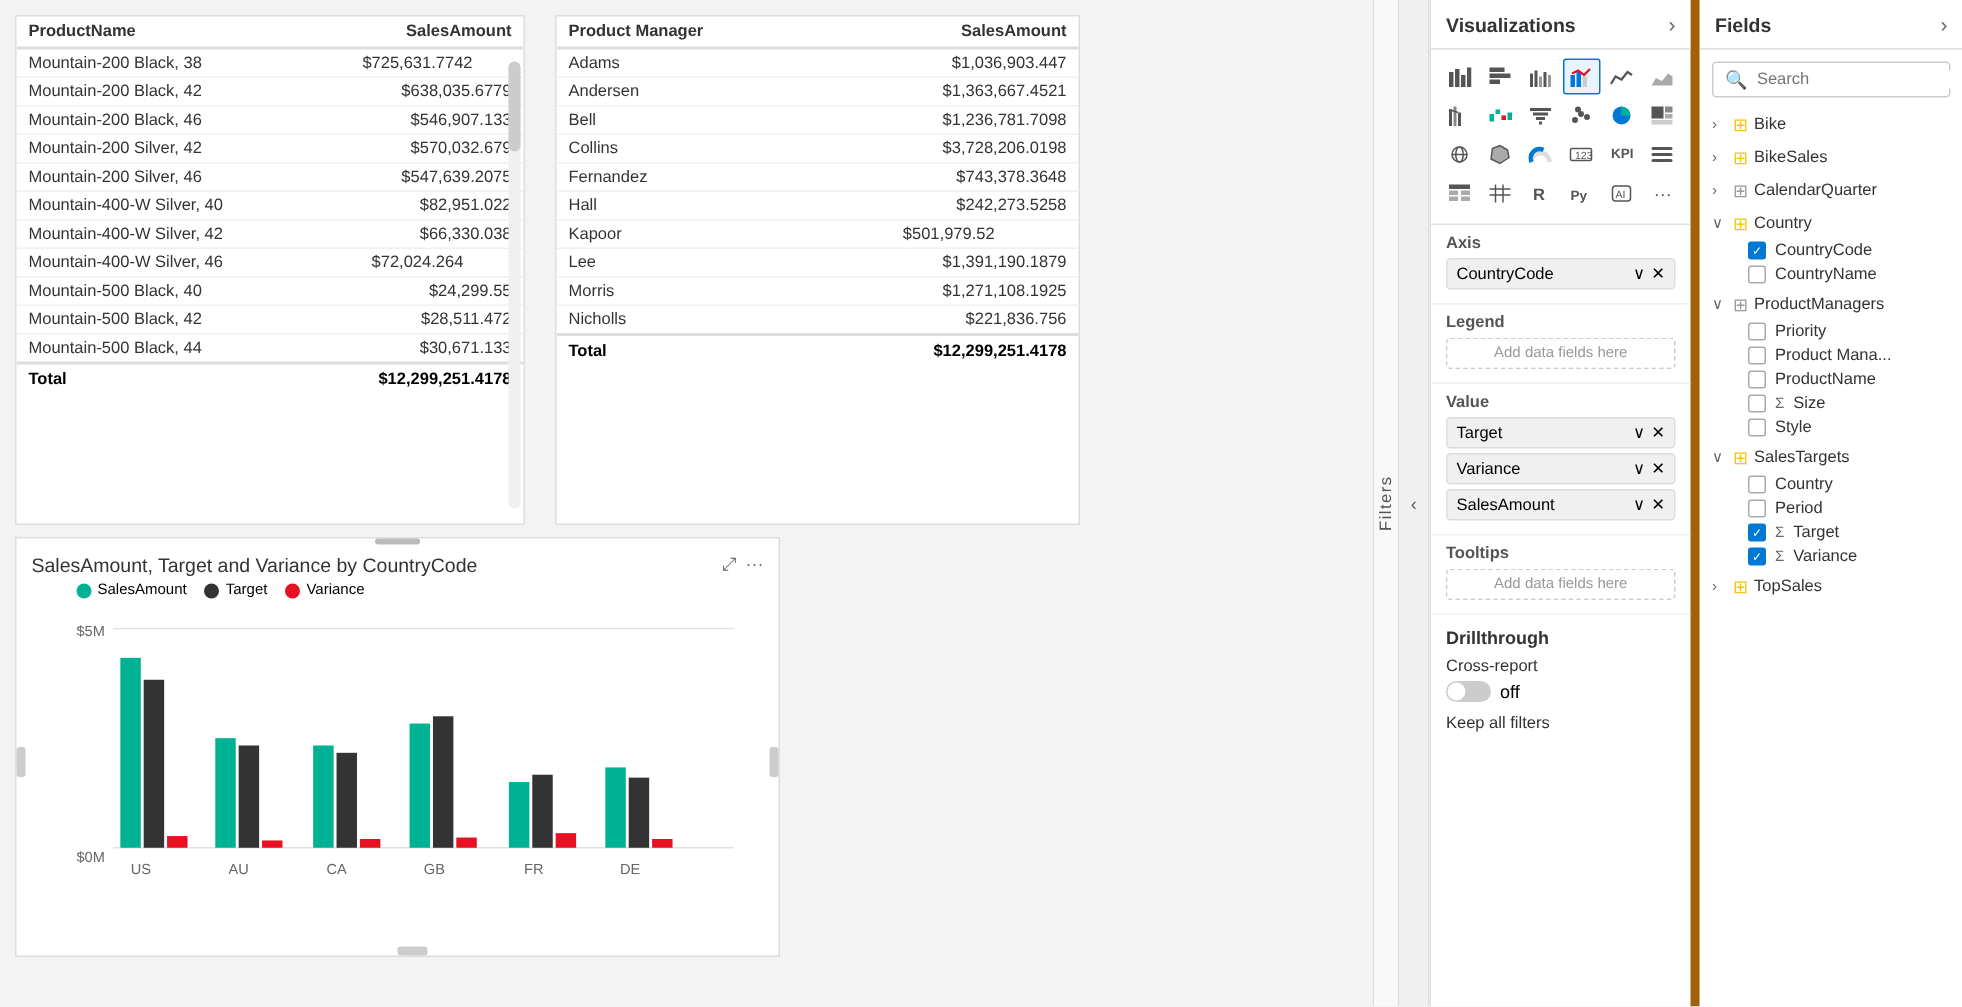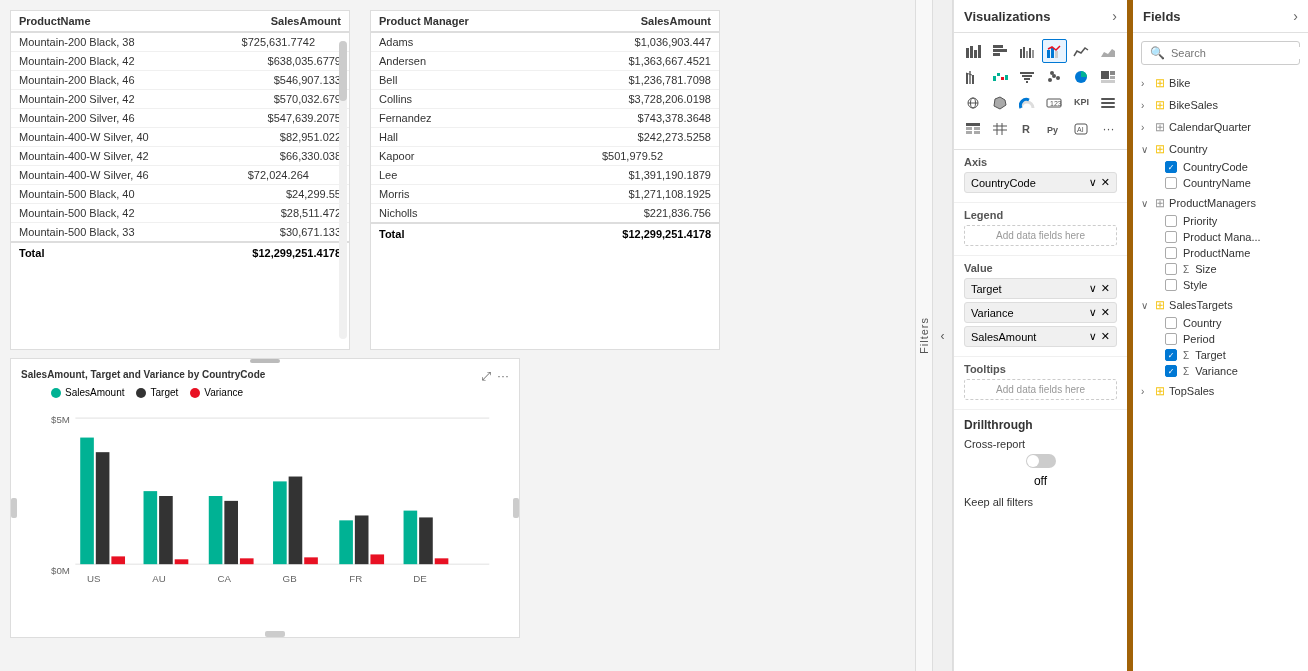--- a/index.html
+++ b/index.html
@@ -93,23 +93,23 @@
     }
     
     .chart-header {
       display: flex;
       justify-content: space-between;
       align-items: flex-start;
       margin-bottom: 4px;
     }
     
     .chart-title {
-      font-size: 10px;
+      font-size: 13px;
       color: #333;
-      font-weight: 700;
+      font-weight: 400;
     }
     
     .chart-icons {
       display: flex;
       gap: 6px;
     }
     
     .chart-legend {
       display: flex;
       gap: 12px;
@@ -369,21 +369,20 @@
     .field-sigma {
       font-size: 10px;
       color: #666;
     }
     
     
     .toggle-switch {
       display: flex;
       align-items: center;
       gap: 6px;
-      flex-direction: column;
     }
     
     .toggle-track {
       width: 30px;
       height: 14px;
       background: #ccc;
       border-radius: 7px;
       position: relative;
       cursor: pointer;
     }
@@ -488,21 +487,21 @@
             </tr>
             <tr>
               <td>Mountain-500 Black, 40</td>
               <td style="text-align: right;">$24,299.55</td>
             </tr>
             <tr>
               <td>Mountain-500 Black, 42</td>
               <td style="text-align: right;">$28,511.472</td>
             </tr>
             <tr>
-              <td>Mountain-500 Black, 33</td>
+              <td>Mountain-500 Black, 44</td>
               <td style="text-align: right;">$30,671.133</td>
             </tr>
           </tbody>
         <tfoot>
           <tr>
             <td>Total</td>
             <td>$12,299,251.4178</td>
           </tr>
         </tfoot>
       </table>

